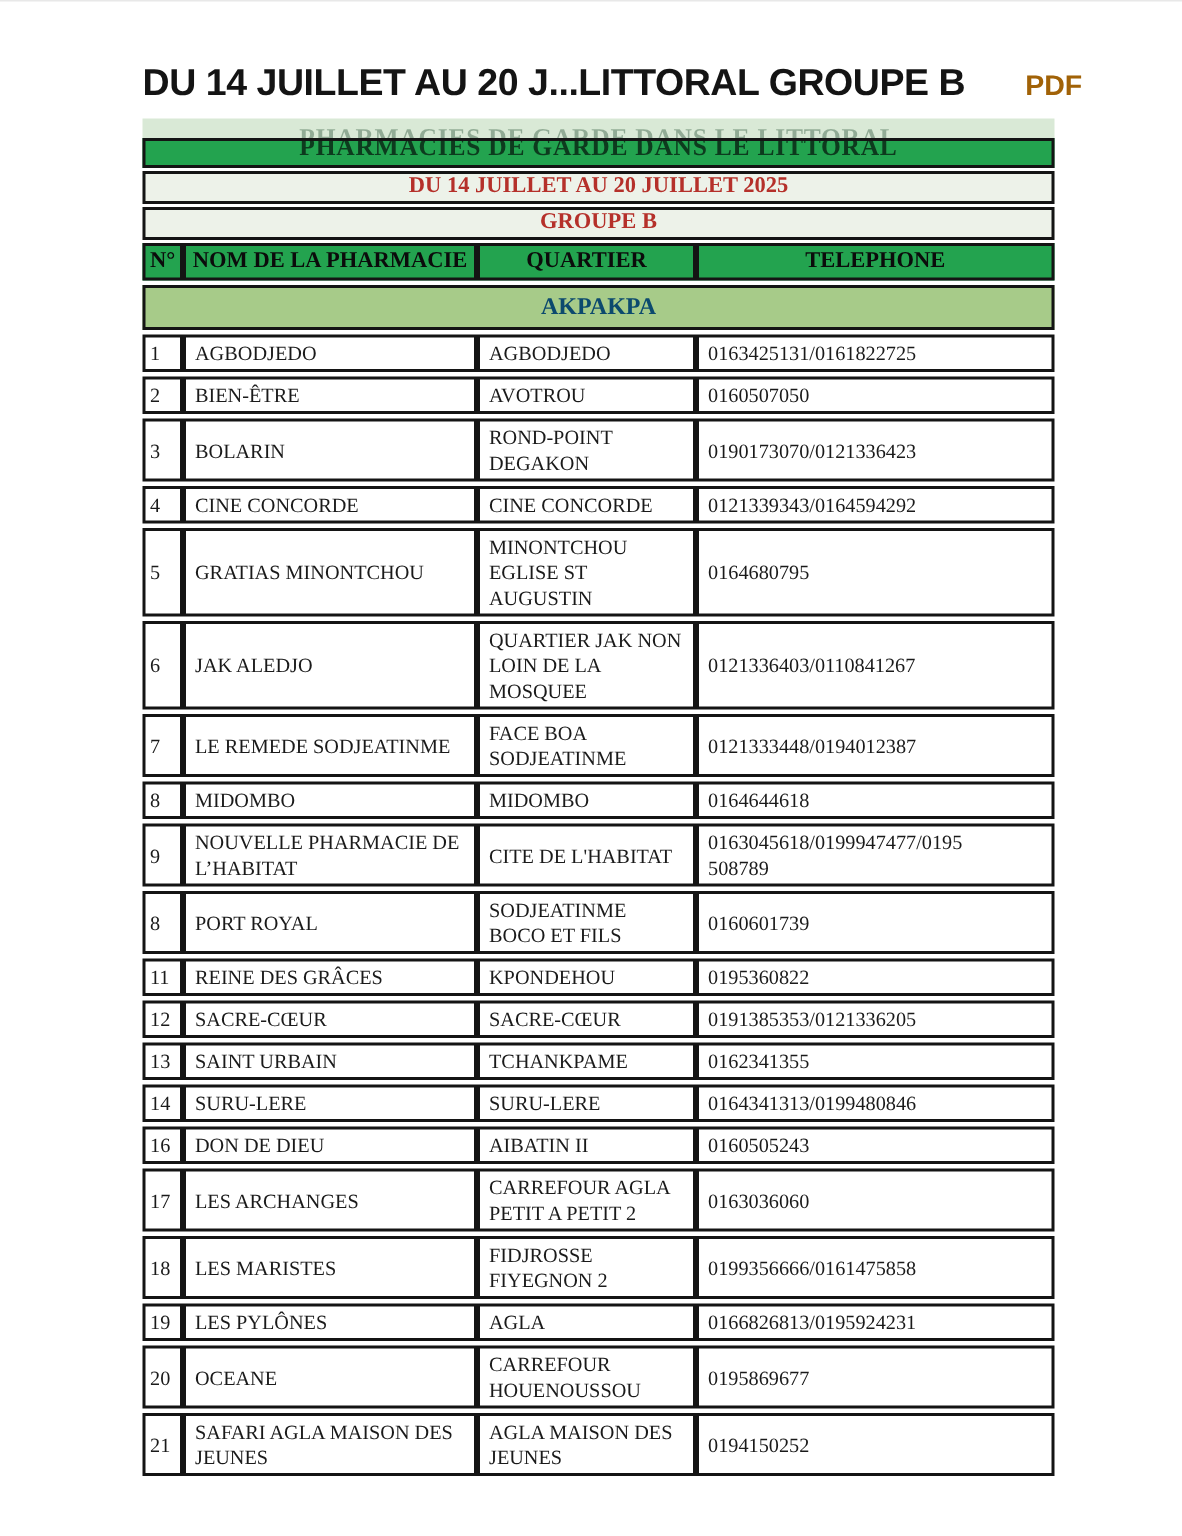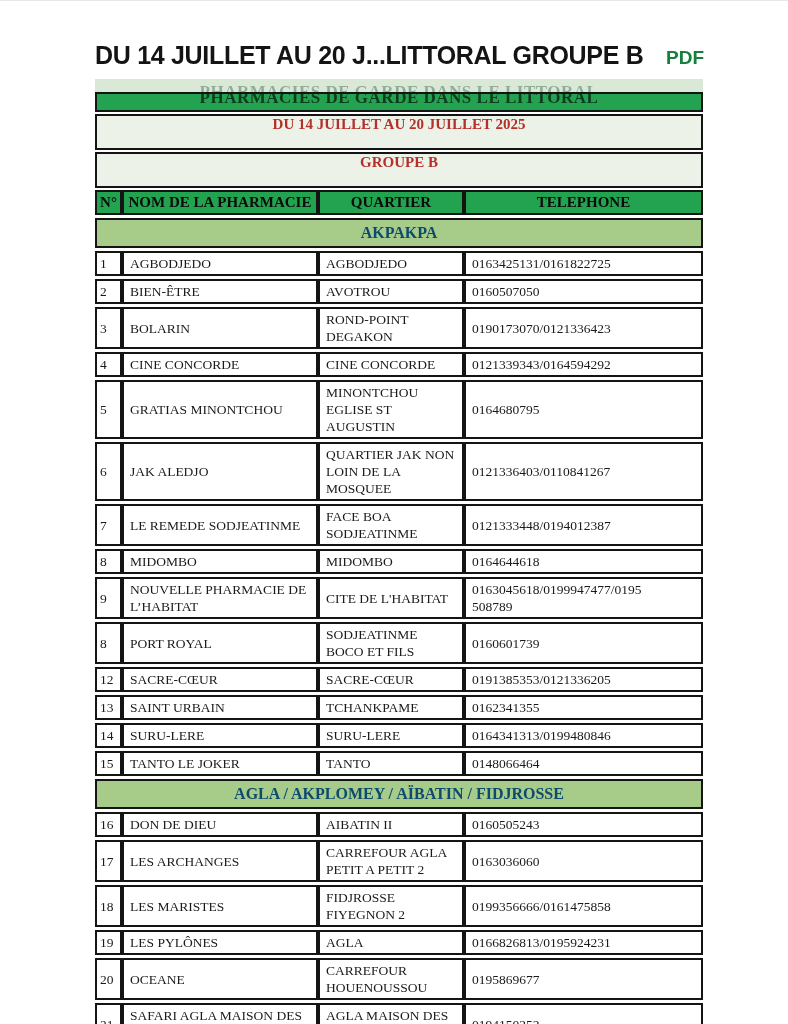--- a/index.html
+++ b/index.html
@@ -9,31 +9,31 @@
     background: #ffffff;
     font-family: "Liberation Serif", serif;
     color: #1a1a1a;
     border-top: 1px solid #e8e8e8;
     overflow: hidden;
   }
   .page { padding: 34px 84px 0 95px; }
 
   
   .doc-header {
-    display: flex; align-items: baseline; gap: 22px;
-    margin-bottom: 9px; white-space: nowrap; justify-content: space-between;
+    display: flex; align-items: baseline; gap: 40px;
+    margin-bottom: 9px; white-space: nowrap;
   }
   .doc-title {
     font-family: "Liberation Sans", sans-serif;
     font-size: 25px; font-weight: 600; letter-spacing: -0.3px;
     color: #141414;
   }
   .pdf-badge {
     font-family: "Liberation Sans", sans-serif;
-    font-size: 19px; font-weight: 600; color: #15803d; margin-top: 12px;
+    font-size: 19px; font-weight: 600; color: #a16207; margin-top: 12px;
   }
 
   
   .table-wrap { width: 608px; }
   .ghost-strip {
     height: 13px; overflow: hidden;
     background: var(--ghost_green, #d9e9d6);
     text-align: center;
   }
   .ghost-strip .band-text {
@@ -48,21 +48,21 @@
     border: 2px solid var(--border_color, #141414);
     text-align: center;
   }
   .banner-band .band-text {
     display: block; line-height: 25px; margin-top: -9px;
     font-weight: bold; font-size: 17px;
     color: var(--title_text, #0d3b1e);
     letter-spacing: 0.5px;
   }
   .light-band {
-    height: 36px; margin-top: 2px;
+    height: 22px; margin-top: 2px;
     background: var(--light_band, #edf2e9);
     border: 2px solid var(--border_color, #141414);
     text-align: center;
     font-weight: bold; font-size: 15px; line-height: 16px;
     color: var(--red_text, #b5302a);
   }
 
   
   table {
     width: 608px; table-layout: fixed;
@@ -191,47 +191,44 @@
             <td class="cell-qrt">CITE DE L'HABITAT</td>
             <td class="cell-tel"><span class="tel-text">0163045618/0199947477/0195508789</span></td>
           </tr>
           <tr>
             <td class="cell-num">8</td>
             <td class="cell-name">PORT ROYAL</td>
             <td class="cell-qrt">SODJEATINME BOCO ET FILS</td>
             <td class="cell-tel"><span class="tel-text">0160601739</span></td>
           </tr>
           <tr>
+            <td class="cell-num">11</td>
+            <td class="cell-name">REINE DES GRÂCES</td>
+            <td class="cell-qrt">KPONDEHOU</td>
+            <td class="cell-tel"><span class="tel-text">0195360822</span></td>
+          </tr>
+          <tr>
             <td class="cell-num">12</td>
             <td class="cell-name">SACRE-CŒUR</td>
             <td class="cell-qrt">SACRE-CŒUR</td>
             <td class="cell-tel"><span class="tel-text">0191385353/0121336205</span></td>
           </tr>
           <tr>
             <td class="cell-num">13</td>
             <td class="cell-name">SAINT URBAIN</td>
             <td class="cell-qrt">TCHANKPAME</td>
             <td class="cell-tel"><span class="tel-text">0162341355</span></td>
           </tr>
           <tr>
             <td class="cell-num">14</td>
             <td class="cell-name">SURU-LERE</td>
             <td class="cell-qrt">SURU-LERE</td>
             <td class="cell-tel"><span class="tel-text">0164341313/0199480846</span></td>
           </tr>
           <tr>
-            <td class="cell-num">15</td>
-            <td class="cell-name">TANTO LE JOKER</td>
-            <td class="cell-qrt">TANTO</td>
-            <td class="cell-tel"><span class="tel-text">0148066464</span></td>
-          </tr>
-          <tr>
-            <td colspan="4" class="section-cell">AGLA / AKPLOMEY / AÏBATIN / FIDJROSSE</td>
-          </tr>
-          <tr>
             <td class="cell-num">16</td>
             <td class="cell-name">DON DE DIEU</td>
             <td class="cell-qrt">AIBATIN II</td>
             <td class="cell-tel"><span class="tel-text">0160505243</span></td>
           </tr>
           <tr>
             <td class="cell-num">17</td>
             <td class="cell-name">LES ARCHANGES</td>
             <td class="cell-qrt">CARREFOUR AGLA PETIT A PETIT 2</td>
             <td class="cell-tel"><span class="tel-text">0163036060</span></td>

